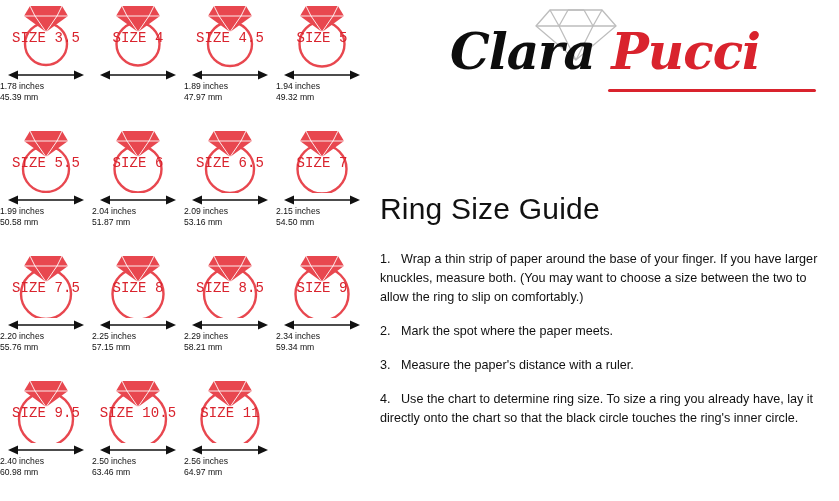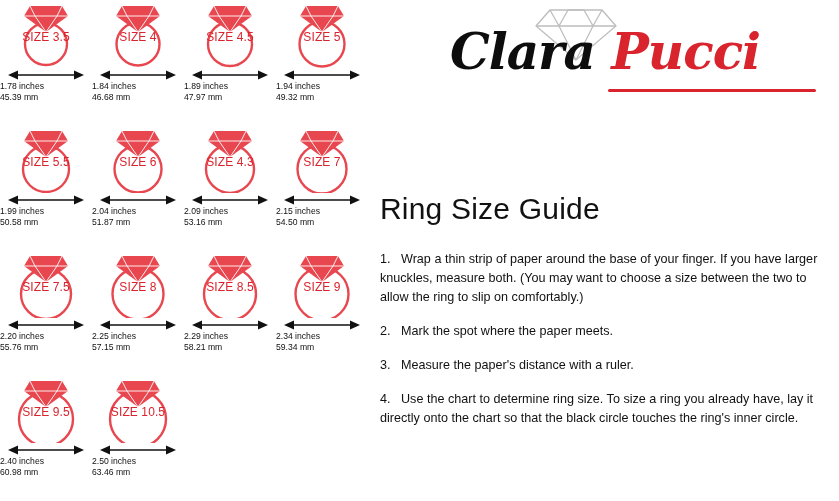--- a/index.html
+++ b/index.html
@@ -47,24 +47,24 @@
     left: 50%;
     top: 2px;
     transform: translateX(-50%);
   }
   .size-label {
     position: absolute;
     left: 0;
     right: 0;
     top: 30px;
     text-align: center;
-    font-size: 12px;
+    font-size: 14px;
     color: #d9232d;
     letter-spacing: 0.1px;
-    font-family: Liberation Sans, sans-serif;
+    font-family: Liberation Mono, monospace;
   }
   .arrow-row {
     position: relative;
     width: 92px;
     height: 14px;
   }
   .arrow-row svg {
     display: block;
     position: absolute;
     left: 50%;
@@ -189,24 +189,20 @@
         </svg>
       </div>
       <div class="size-label">SIZE 4</div>
       <div class="arrow-row">
         <svg width="76" height="12" viewBox="0 0 76 12">
           <line x1="8" y1="6" x2="68" y2="6" stroke="#111111" stroke-width="1.6"></line>
           <polygon points="0,6 10,1.5 10,10.5" fill="#111111"></polygon>
           <polygon points="76,6 66,1.5 66,10.5" fill="#111111"></polygon>
         </svg>
       </div>
-      <div class="measure">
-        <div>1.84 inches</div>
-        <div>46.68 mm</div>
-      </div>
     </div>
 
     <div class="size-cell">
       <div class="ring-art">
         <svg width="76" height="66" viewBox="0 0 76 66">
           <circle cx="38" cy="42" r="22" fill="none" stroke="#e8474f" stroke-width="2.4"></circle>
           <polygon points="38,4 22,4 16,14 38,30 60,14 54,4" fill="#e8474f"></polygon>
           <path d="M16,14 L60,14 M22,4 L27,14 M54,4 L49,14 M27,14 L38,30 M49,14 L38,30" stroke="#ffffff" stroke-width="0.9" fill="none"></path>
         </svg>
       </div>
@@ -291,21 +287,21 @@
     </div>
 
     <div class="size-cell">
       <div class="ring-art">
         <svg width="76" height="66" viewBox="0 0 76 66">
           <circle cx="38" cy="42" r="24" fill="none" stroke="#e8474f" stroke-width="2.4"></circle>
           <polygon points="38,4 22,4 16,14 38,30 60,14 54,4" fill="#e8474f"></polygon>
           <path d="M16,14 L60,14 M22,4 L27,14 M54,4 L49,14 M27,14 L38,30 M49,14 L38,30" stroke="#ffffff" stroke-width="0.9" fill="none"></path>
         </svg>
       </div>
-      <div class="size-label">SIZE 4.3</div>
+      <div class="size-label">SIZE 6.5</div>
       <div class="arrow-row">
         <svg width="76" height="12" viewBox="0 0 76 12">
           <line x1="8" y1="6" x2="68" y2="6" stroke="#111111" stroke-width="1.6"></line>
           <polygon points="0,6 10,1.5 10,10.5" fill="#111111"></polygon>
           <polygon points="76,6 66,1.5 66,10.5" fill="#111111"></polygon>
         </svg>
       </div>
       <div class="measure">
         <div>2.09 inches</div>
         <div>53.16 mm</div>
@@ -460,20 +456,41 @@
           <polygon points="0,6 10,1.5 10,10.5" fill="#111111"></polygon>
           <polygon points="76,6 66,1.5 66,10.5" fill="#111111"></polygon>
         </svg>
       </div>
       <div class="measure">
         <div>2.50 inches</div>
         <div>63.46 mm</div>
       </div>
     </div>
 
+    <div class="size-cell">
+      <div class="ring-art">
+        <svg width="76" height="66" viewBox="0 0 76 66">
+          <circle cx="38" cy="42" r="28.5" fill="none" stroke="#e8474f" stroke-width="2.4"></circle>
+          <polygon points="38,4 22,4 16,14 38,30 60,14 54,4" fill="#e8474f"></polygon>
+          <path d="M16,14 L60,14 M22,4 L27,14 M54,4 L49,14 M27,14 L38,30 M49,14 L38,30" stroke="#ffffff" stroke-width="0.9" fill="none"></path>
+        </svg>
+      </div>
+      <div class="size-label">SIZE 11</div>
+      <div class="arrow-row">
+        <svg width="76" height="12" viewBox="0 0 76 12">
+          <line x1="8" y1="6" x2="68" y2="6" stroke="#111111" stroke-width="1.6"></line>
+          <polygon points="0,6 10,1.5 10,10.5" fill="#111111"></polygon>
+          <polygon points="76,6 66,1.5 66,10.5" fill="#111111"></polygon>
+        </svg>
+      </div>
+      <div class="measure">
+        <div>2.56 inches</div>
+        <div>64.97 mm</div>
+      </div>
+    </div>
 
   </div>
 
   <div class="right-panel">
 
     <div class="brand">
       <div class="brand-diamond">
         <svg width="92" height="56" viewBox="0 0 92 56">
           <g fill="none" stroke="#bdbdbd" stroke-width="1.3">
             <polygon points="46,54 6,20 20,4 72,4 86,20"></polygon>

